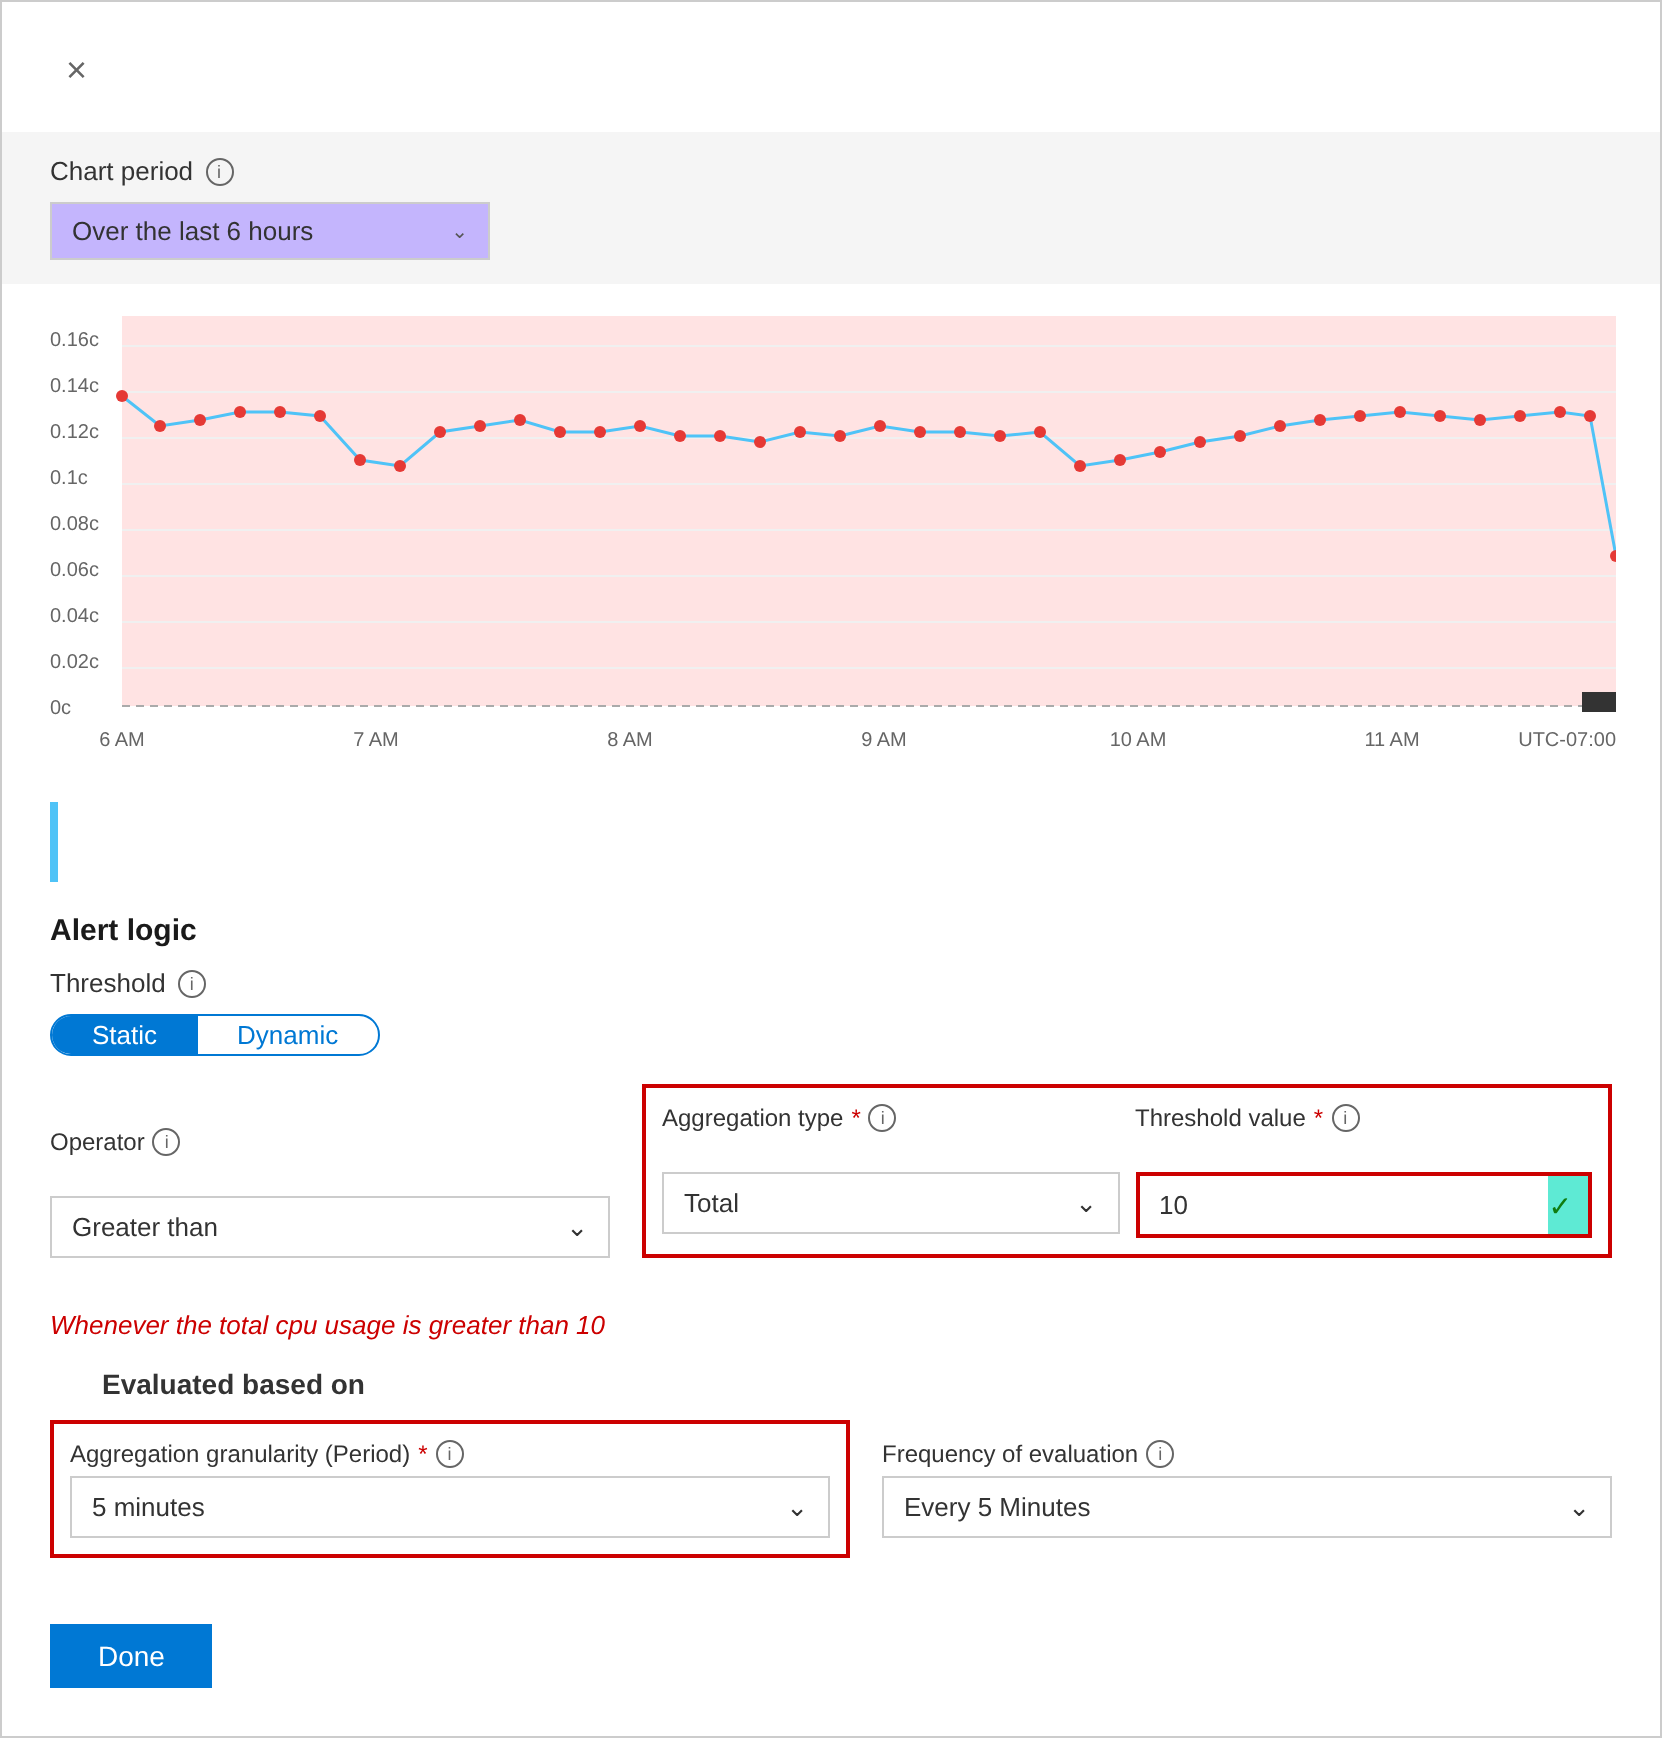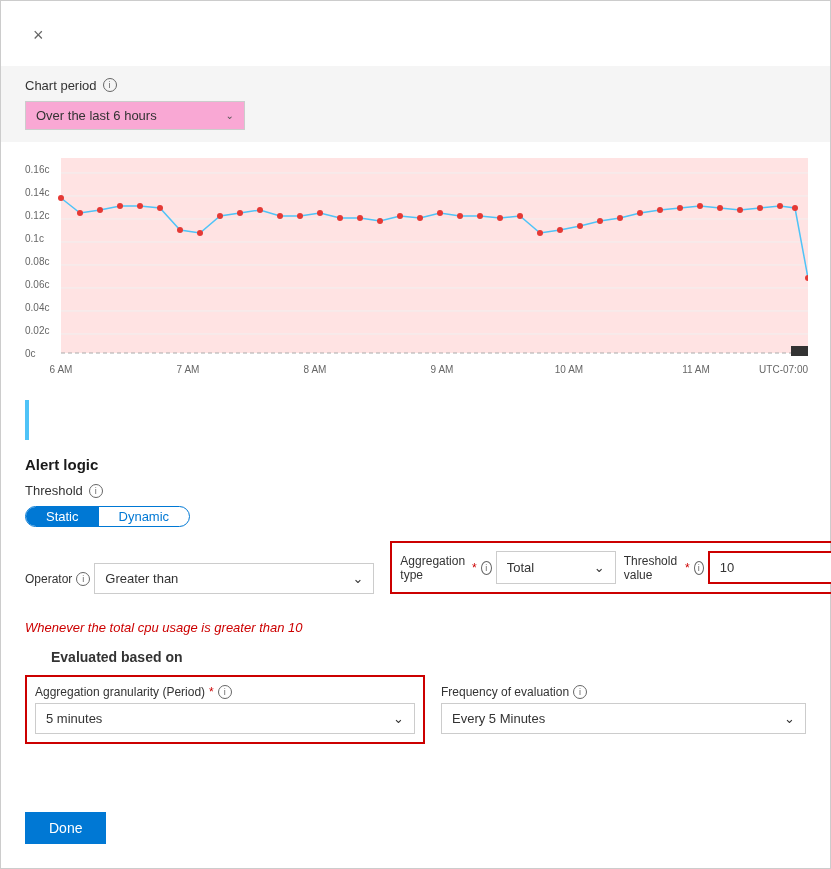--- a/index.html
+++ b/index.html
@@ -50,41 +50,41 @@
       margin: 0 -24px;
       margin-bottom: 16px;
       padding-left: 24px;
       padding-right: 24px;
     }
     .section-label {
       font-size: 13px;
       color: #333;
       margin-bottom: 8px;
       display: flex;
-      align-items: flex-start;
+      align-items: flex-end;
       gap: 6px;
     }
     .info-icon {
       width: 14px;
       height: 14px;
       border-radius: 50%;
       border: 1px solid #666;
       display: inline-flex;
       align-items: center;
       justify-content: center;
       font-size: 9px;
       color: #666;
       cursor: pointer;
     }
     .select-dropdown {
       display: flex;
       align-items: center;
       border: 1px solid #ccc;
       padding: 6px 10px;
-      background: #f9a8d4;
+      background: #c4b5fd;
       cursor: pointer;
       font-size: 13px;
       color: #333;
       width: 220px;
       justify-content: space-between;
     }
     .select-dropdown .chevron { font-size: 10px; color: #555; }
 
     
     .chart-container {
@@ -145,22 +145,22 @@
       border: none;
       background: transparent;
       color: #0078d4;
     }
     .toggle-btn.active {
       background: #0078d4;
       color: #fff;
     }
     .form-group {
       display: flex;
-      flex-direction: row;
-      gap: 4px;
+      flex-direction: column;
+      gap: 20px;
     }
     .form-group label {
       font-size: 12px;
       color: #333;
       display: flex;
       align-items: center;
       gap: 4px;
     }
     .required { color: #c00; }
     .select-field {

